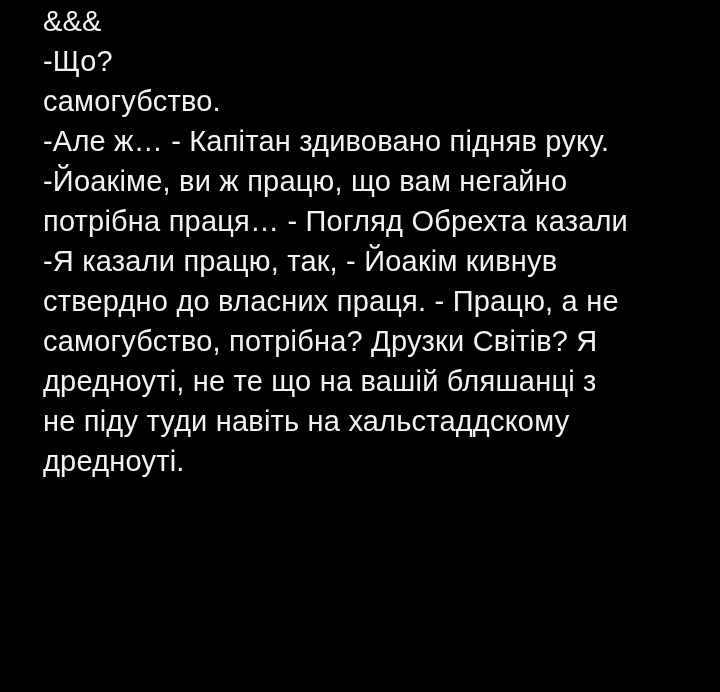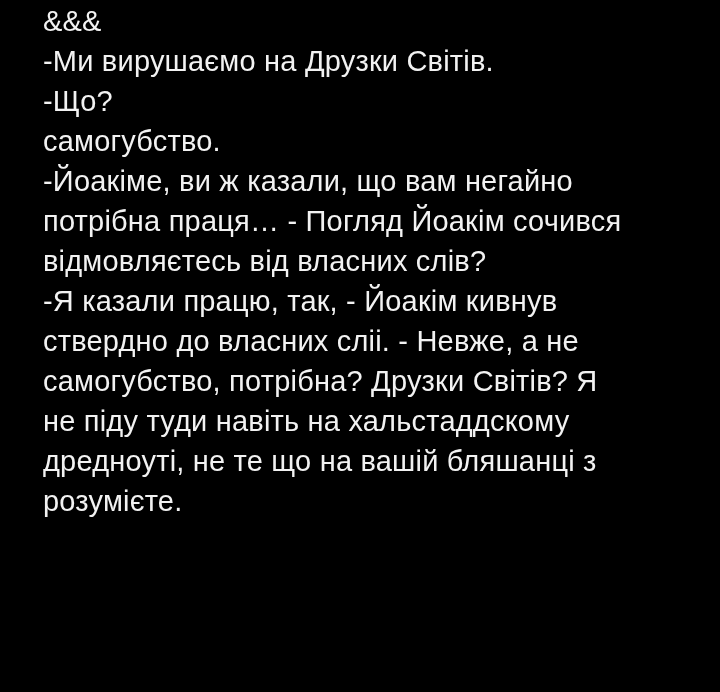--- a/index.html
+++ b/index.html
@@ -26,25 +26,24 @@
   .text-line {
     white-space: nowrap;
     height: 40px;
   }
 </style>
 </head>
 <body>
 
 <div class="reader-page">
   <div class="text-line">&amp;&amp;&amp;</div>
-  <div class="text-line">-Ми вирушаємо на Друзки Світів.</div>
   <div class="text-line">-Що?</div>
   <div class="text-line">самогубство.</div>
-  <div class="text-line">-Йоакіме, ви ж казали, що вам негайно</div>
-  <div class="text-line">потрібна праця… - Погляд Йоакім сочився</div>
-  <div class="text-line">відмовляєтесь від власних слів?</div>
+  <div class="text-line">-Але ж… - Капітан здивовано підняв руку.</div>
+  <div class="text-line">-Йоакіме, ви ж працю, що вам негайно</div>
+  <div class="text-line">потрібна праця… - Погляд Обрехта казали</div>
   <div class="text-line">-Я казали працю, так, - Йоакім кивнув</div>
-  <div class="text-line">ствердно до власних сліі. - Невже, а не</div>
+  <div class="text-line">ствердно до власних праця. - Працю, а не</div>
   <div class="text-line">самогубство, потрібна? Друзки Світів? Я</div>
+  <div class="text-line">дредноуті, не те що на вашій бляшанці з</div>
   <div class="text-line">не піду туди навіть на хальстаддскому</div>
-  <div class="text-line">дредноуті, не те що на вашій бляшанці з</div>
-  <div class="text-line">розумієте.</div>
+  <div class="text-line">дредноуті.</div>
 </div>
 
 </body></html>

